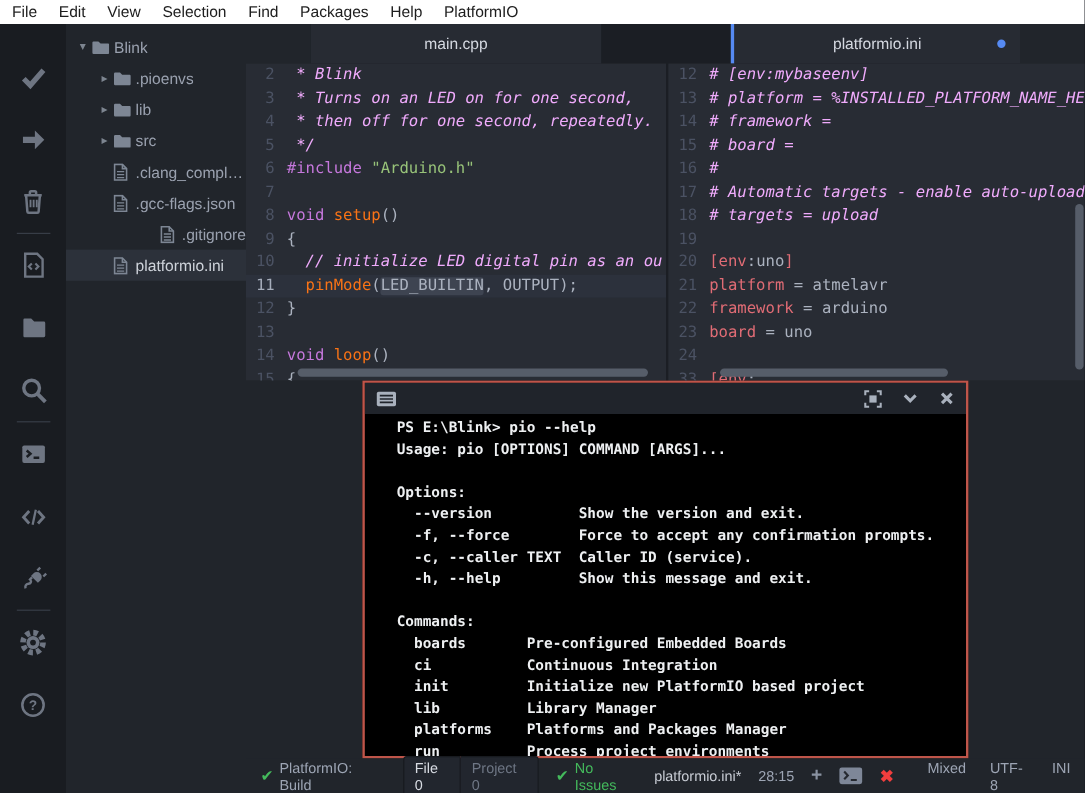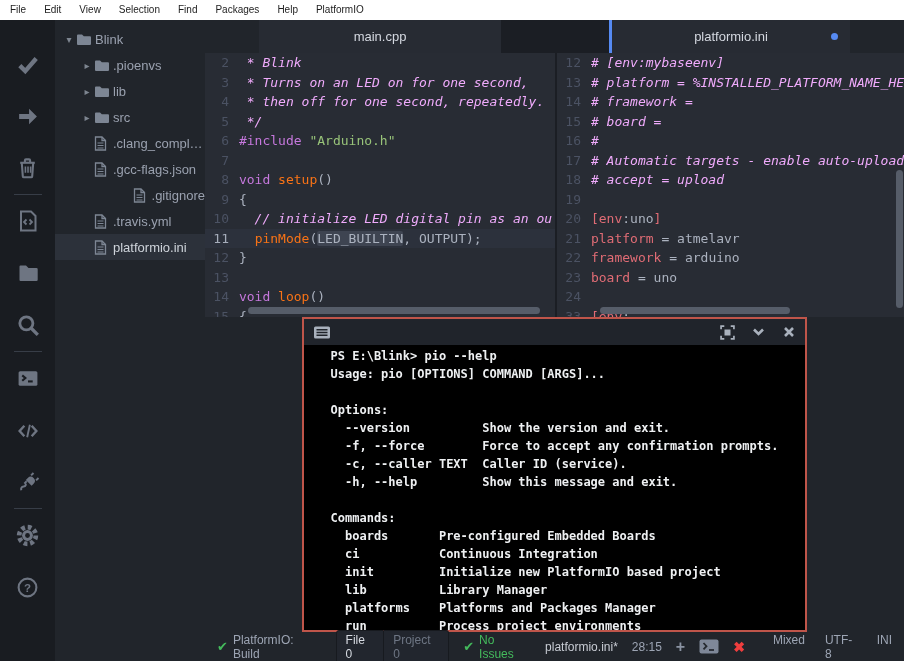--- a/index.html
+++ b/index.html
@@ -2,21 +2,21 @@
 <html style="--accent-blue: #568af2; --success-green: #44ba5c; --error-red: #f03e3e; --terminal-border: #bf554a; --terminal-bg: #000000; --menu-bg: #ffffff; --editor-bg: #282c34; --sidebar-bg: #21252b; --toolbar-bg: #191c21; --tabbar-bg: #1b1e24; --statusbar-bg: #21252b;"><head>
 <meta charset="utf-8">
 <style>
   * { box-sizing: border-box; margin: 0; padding: 0; }
   html,body { background:#14161a; }
   body { font-family:"Liberation Sans", sans-serif; }
   .window { position:relative; width:904px; height:661px; overflow:hidden; background:#21252b; }
 
   
   .menubar { height:20px; background:var(--menu-bg,#fff); display:flex; align-items:center; padding-left:1px;
-             font-size:10px; color:#1d1d1d; }
+             font-size:13px; color:#1d1d1d; }
   .menu-item { padding:0 9px; line-height:20px; cursor:default; }
 
   
   .main { display:flex; height:641px; }
 
   
   .toolbar { width:55px; background:var(--toolbar-bg,#191c21); display:flex; flex-direction:column;
              align-items:center; padding-top:18px; color:#6e7582; flex:none; }
   .tb-btn { height:52px; width:100%; display:flex; align-items:center; justify-content:center; }
   .tb-div { width:28px; height:1px; background:#373d47; margin:0 auto; }
@@ -269,31 +269,20 @@
         <div class="tree-row" style="padding-left: 25px; justify-content: flex-end;">
           <span class="chev"></span>
           <span class="ticon">
             <svg width="13" height="15" viewBox="0 0 13 15">
               <path d="M1.5 1 h6.5 l3.5 3.5 V14 H1.5 z" fill="none" stroke="#7d8694" stroke-width="1.3"></path>
               <path d="M8 1 V4.5 H11.5" fill="none" stroke="#7d8694" stroke-width="1.3"></path>
               <path d="M3.5 7 h6 M3.5 9.5 h6 M3.5 12 h6" stroke="#7d8694" stroke-width="1.1"></path>
             </svg>
           </span>
           <span class="tlabel">.gitignore</span>
-        </div>
-        <div class="tree-row" style="padding-left: 25px;">
-          <span class="chev"></span>
-          <span class="ticon">
-            <svg width="13" height="15" viewBox="0 0 13 15">
-              <path d="M1.5 1 h6.5 l3.5 3.5 V14 H1.5 z" fill="none" stroke="#7d8694" stroke-width="1.3"></path>
-              <path d="M8 1 V4.5 H11.5" fill="none" stroke="#7d8694" stroke-width="1.3"></path>
-              <path d="M3.5 7 h6 M3.5 9.5 h6 M3.5 12 h6" stroke="#7d8694" stroke-width="1.1"></path>
-            </svg>
-          </span>
-          <span class="tlabel">.travis.yml</span>
         </div>
         <div class="tree-row selected" style="padding-left: 25px;">
           <span class="chev"></span>
           <span class="ticon">
             <svg width="13" height="15" viewBox="0 0 13 15">
               <path d="M1.5 1 h6.5 l3.5 3.5 V14 H1.5 z" fill="none" stroke="#7d8694" stroke-width="1.3"></path>
               <path d="M8 1 V4.5 H11.5" fill="none" stroke="#7d8694" stroke-width="1.3"></path>
               <path d="M3.5 7 h6 M3.5 9.5 h6 M3.5 12 h6" stroke="#7d8694" stroke-width="1.1"></path>
             </svg>
           </span>
@@ -336,21 +325,21 @@
             <div class="hscroll l"></div>
           </div>
         <div class="pane-div"></div>
         <div class="pane p-right">
             <div class="code-line"><span class="gut">12</span><span class="code"><span class="tk-c"># [env:mybaseenv]</span></span></div>
             <div class="code-line"><span class="gut">13</span><span class="code"><span class="tk-c"># platform = %INSTALLED_PLATFORM_NAME_HE</span></span></div>
             <div class="code-line"><span class="gut">14</span><span class="code"><span class="tk-c"># framework =</span></span></div>
             <div class="code-line"><span class="gut">15</span><span class="code"><span class="tk-c"># board =</span></span></div>
             <div class="code-line"><span class="gut">16</span><span class="code"><span class="tk-c">#</span></span></div>
             <div class="code-line"><span class="gut">17</span><span class="code"><span class="tk-c"># Automatic targets - enable auto-upload</span></span></div>
-            <div class="code-line"><span class="gut">18</span><span class="code"><span class="tk-c"># accept = upload</span></span></div>
+            <div class="code-line"><span class="gut">18</span><span class="code"><span class="tk-c"># targets = upload</span></span></div>
             <div class="code-line"><span class="gut">19</span><span class="code"></span></div>
             <div class="code-line"><span class="gut">20</span><span class="code"><span class="tk-r">[env</span><span class="tk-p">:uno</span><span class="tk-r">]</span></span></div>
             <div class="code-line"><span class="gut">21</span><span class="code"><span class="tk-r">platform</span><span class="tk-p"> = atmelavr</span></span></div>
             <div class="code-line"><span class="gut">22</span><span class="code"><span class="tk-r">framework</span><span class="tk-p"> = arduino</span></span></div>
             <div class="code-line"><span class="gut">23</span><span class="code"><span class="tk-r">board</span><span class="tk-p"> = uno</span></span></div>
             <div class="code-line"><span class="gut">24</span><span class="code"></span></div>
             <div class="code-line"><span class="gut">33</span><span class="code"><span class="tk-r">[env</span><span class="tk-p">:</span></span></div>
             <div class="hscroll r"></div>
             <div class="vscroll"></div>
           </div>

